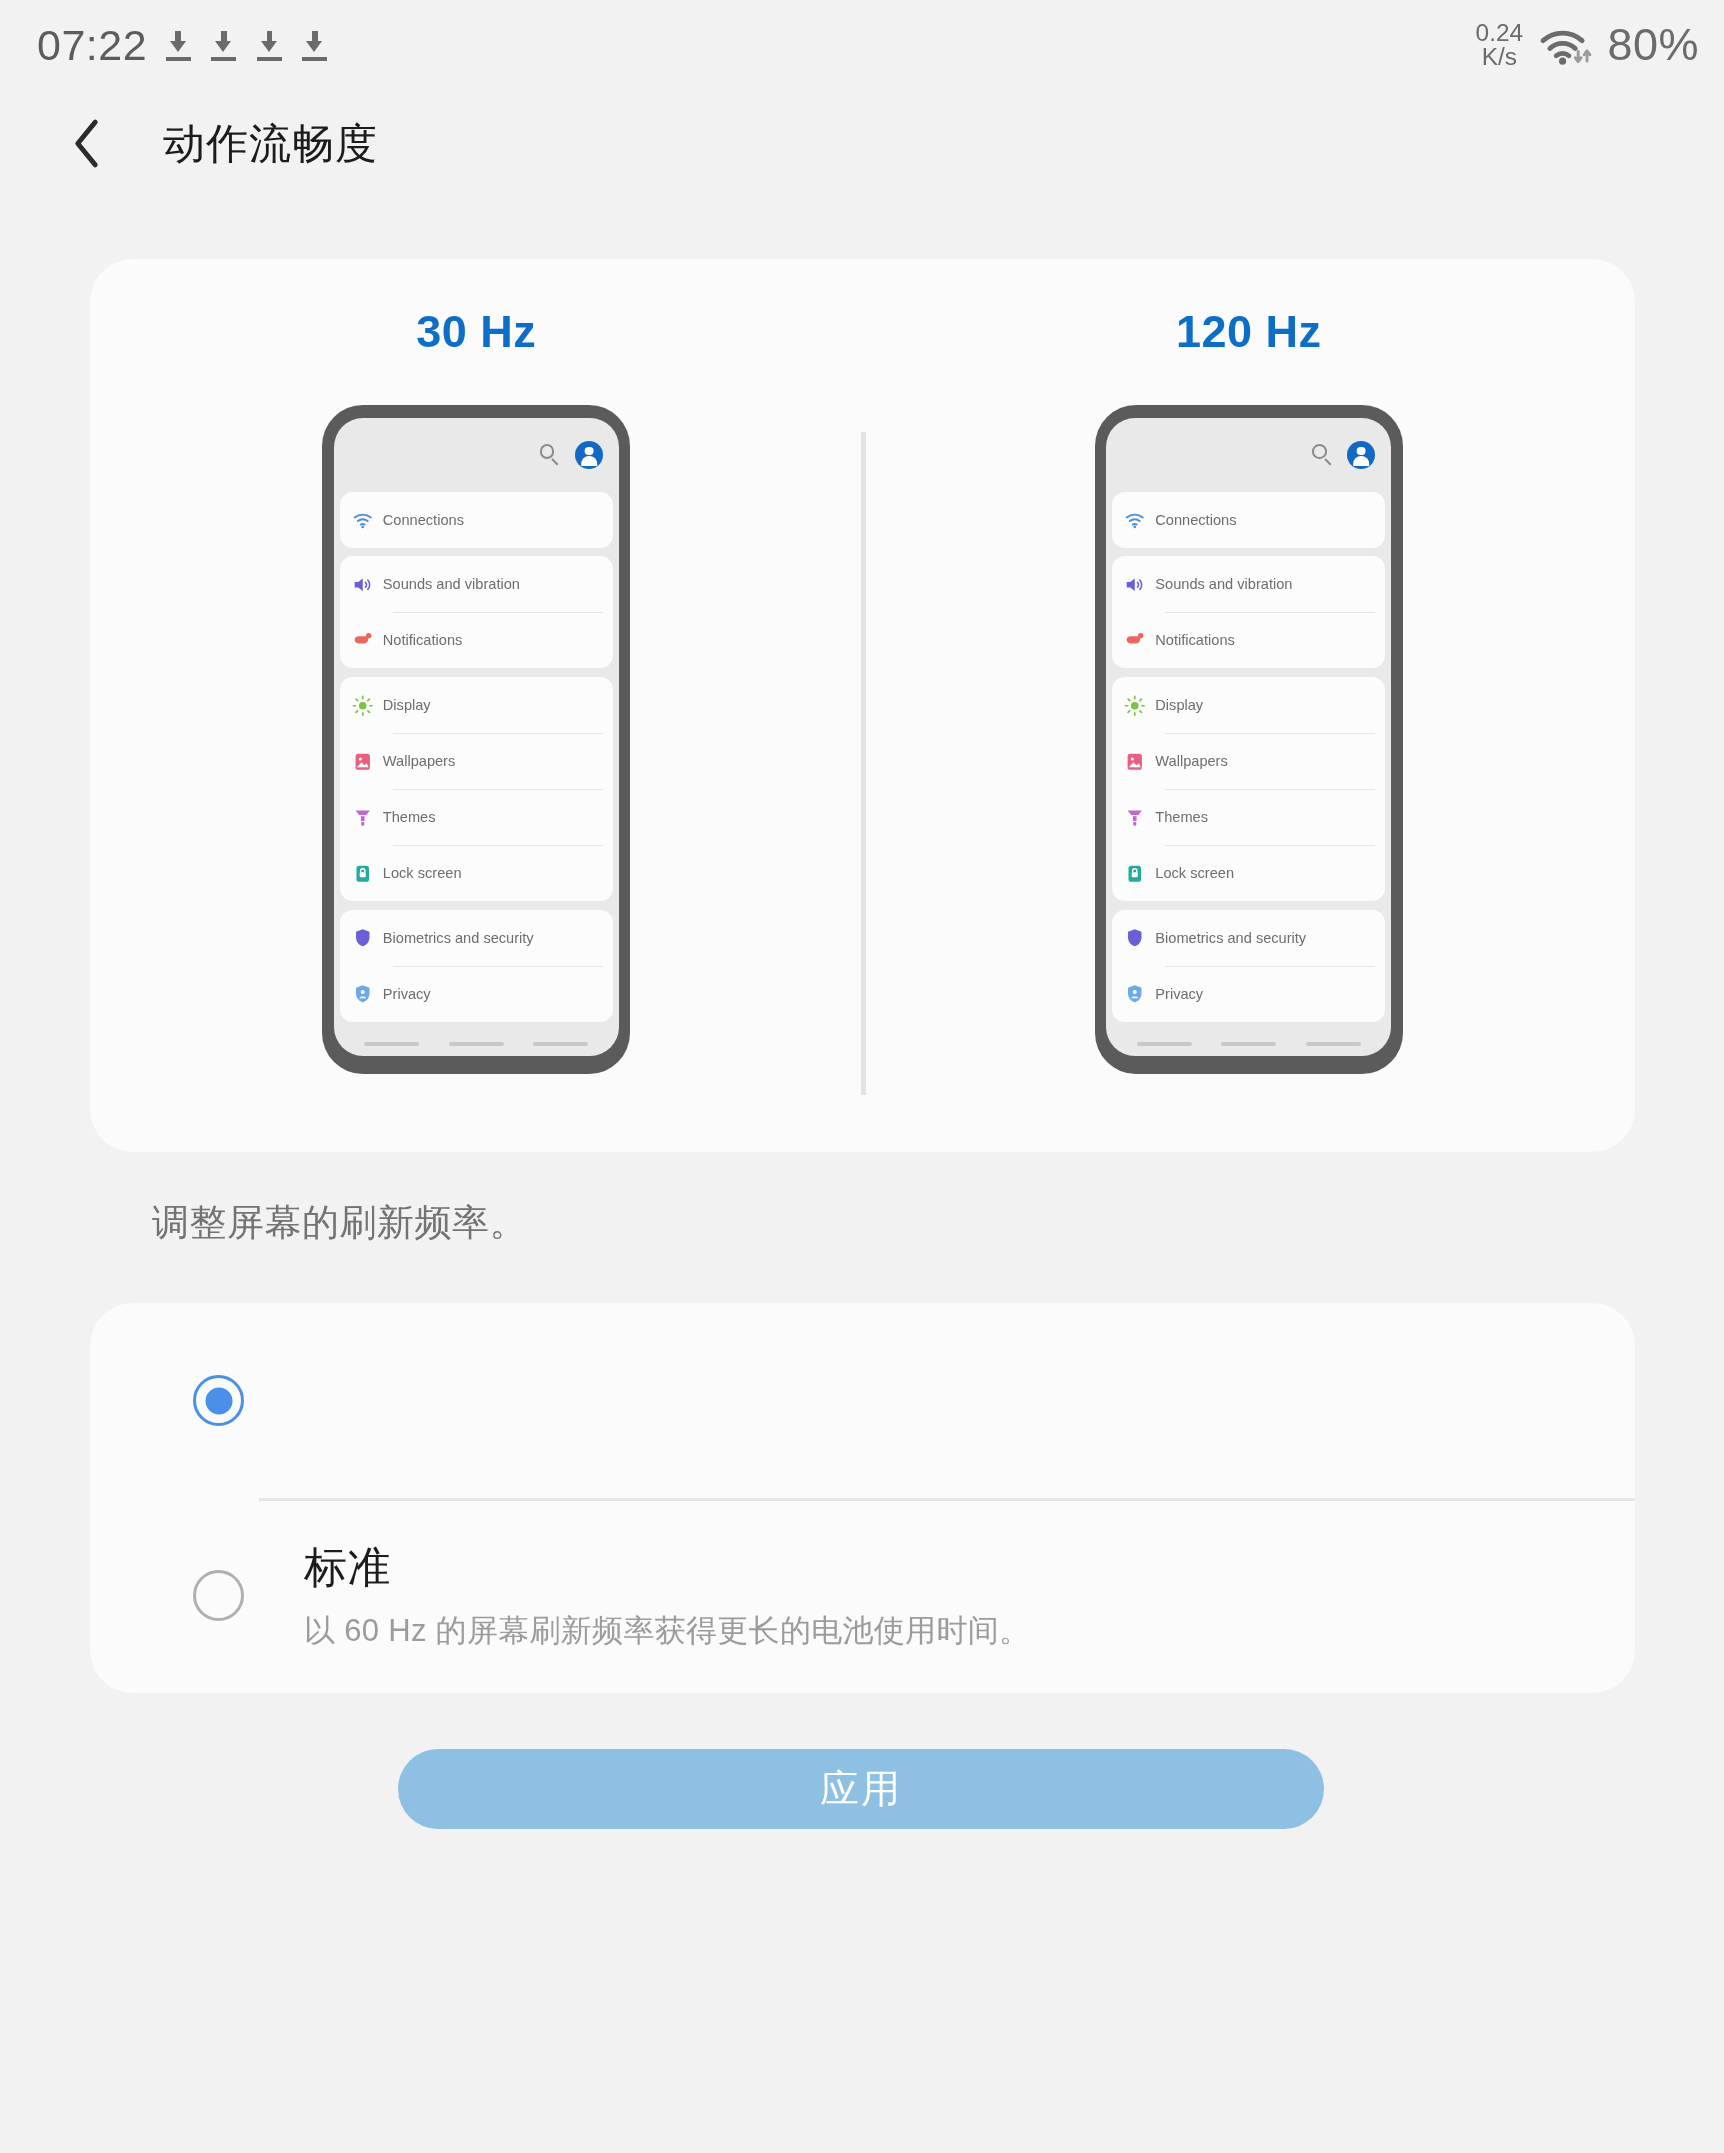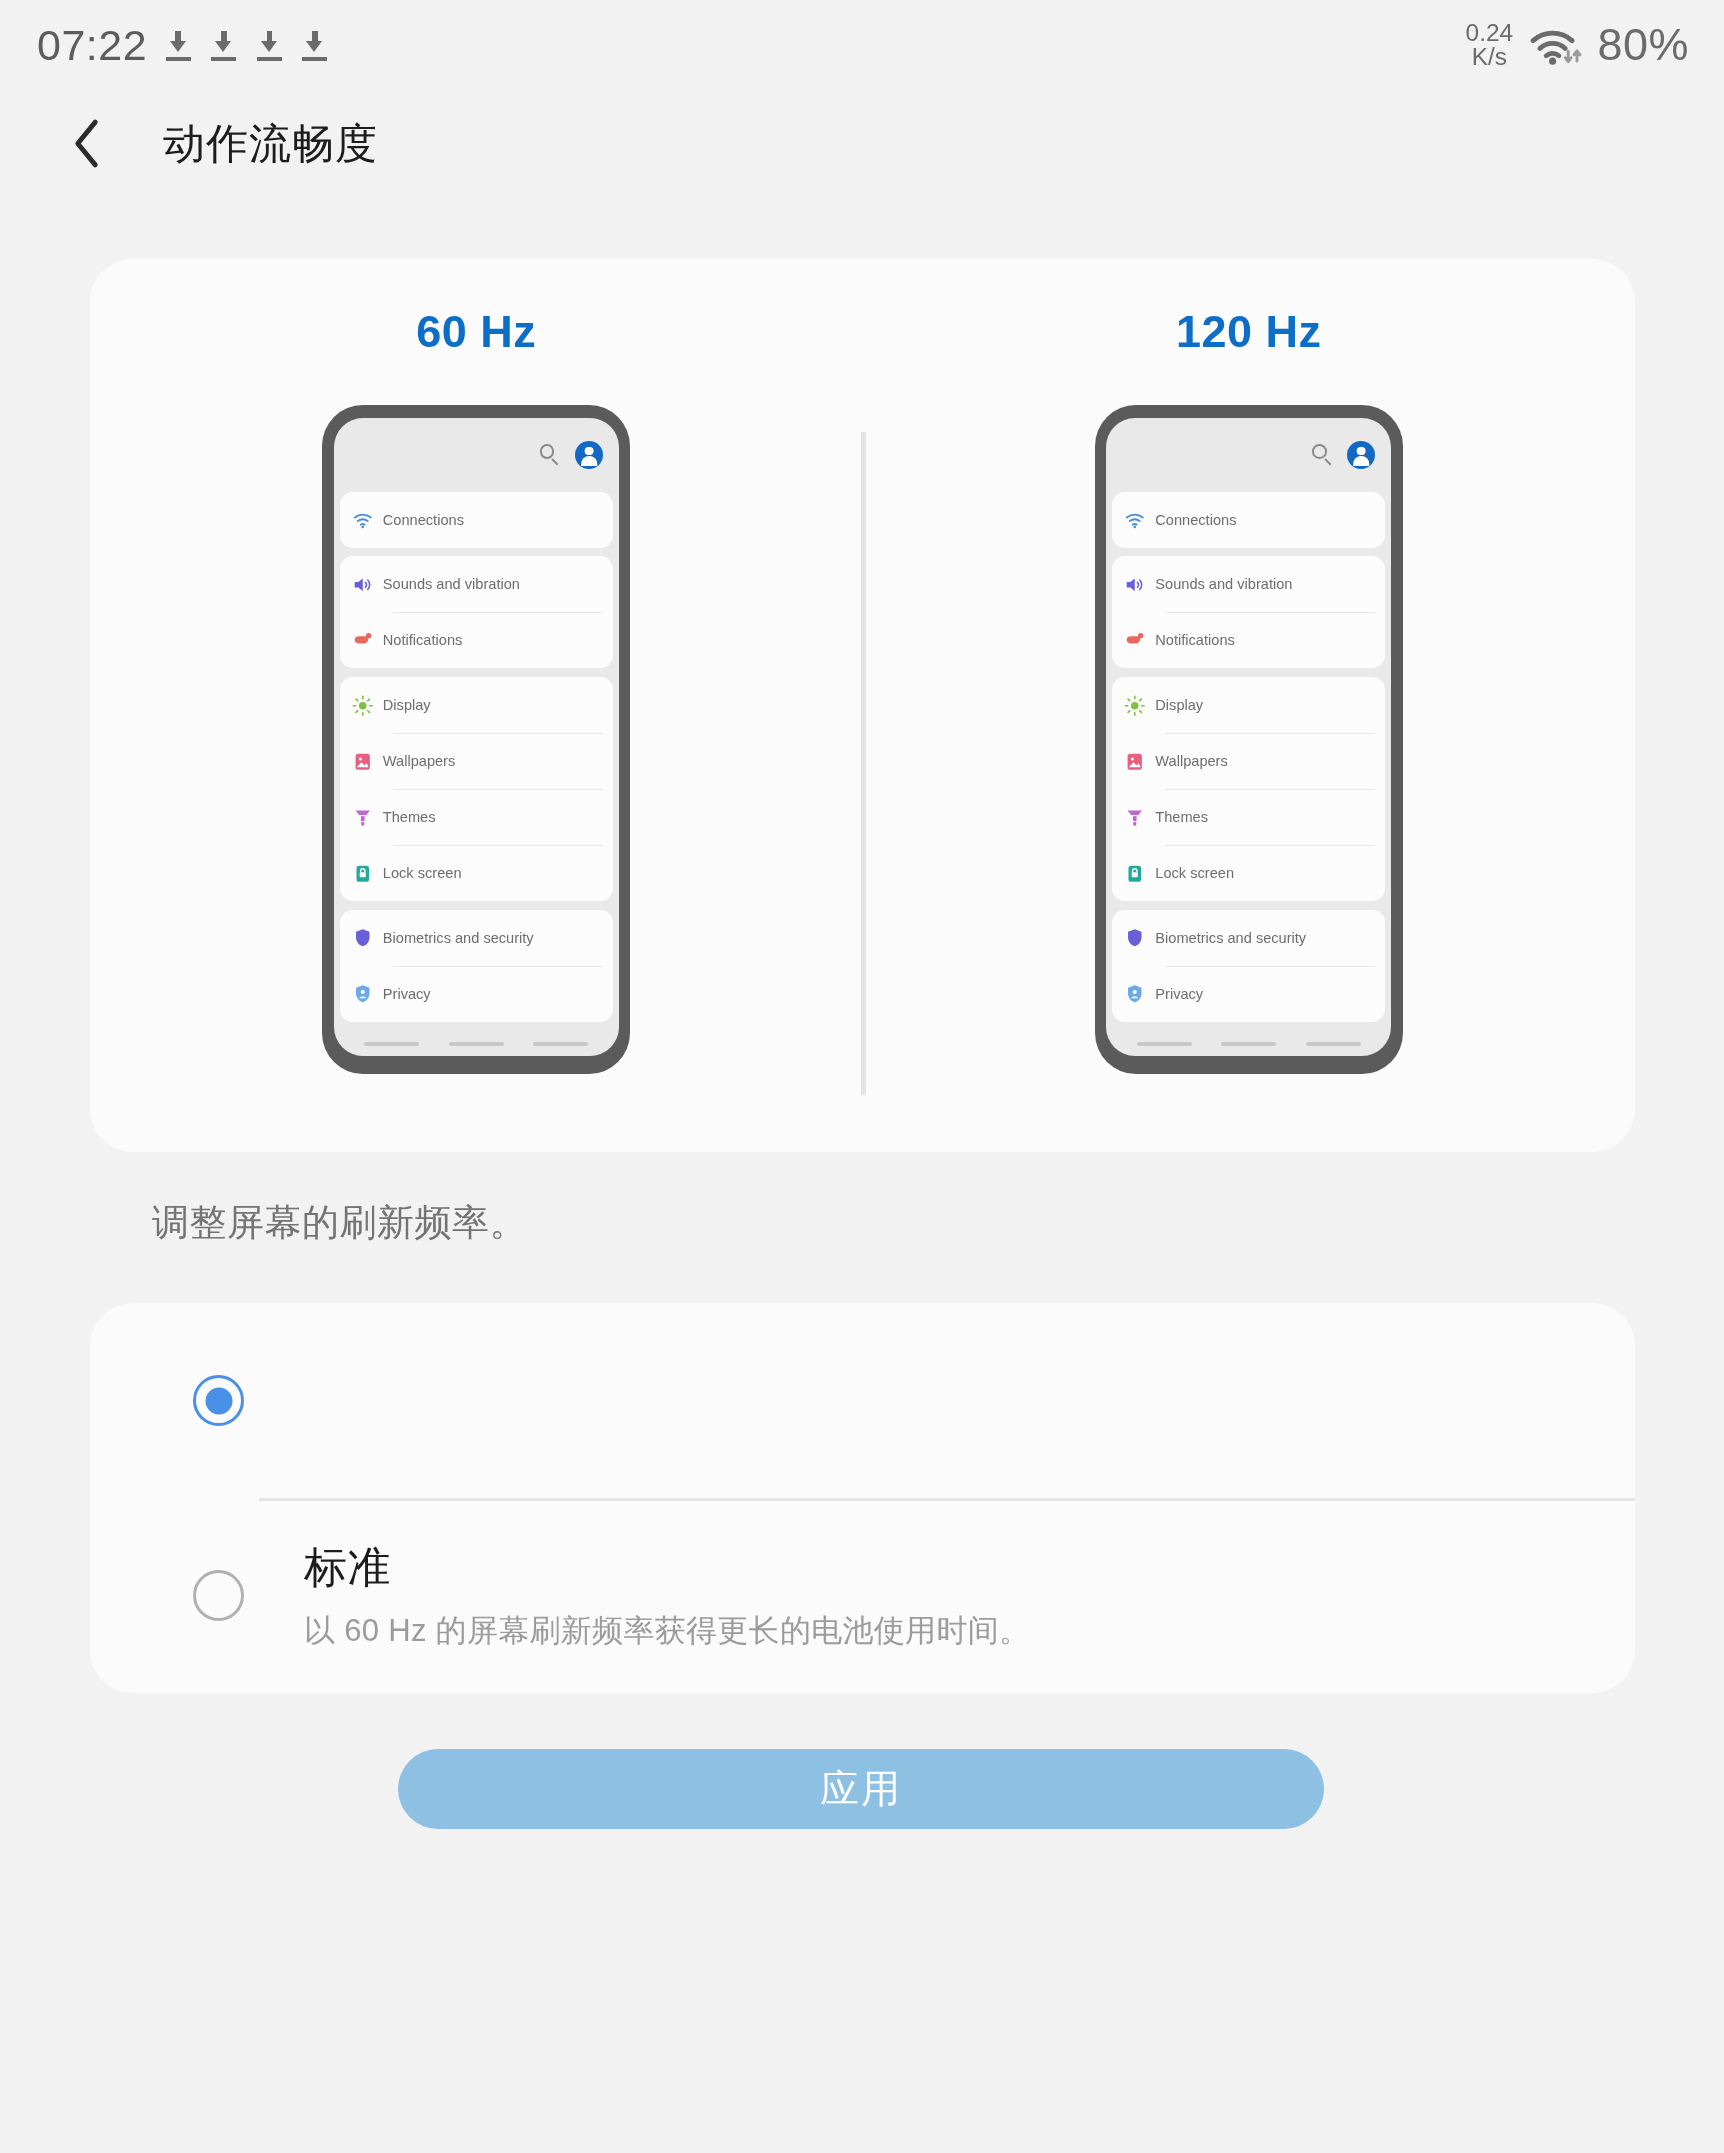--- a/index.html
+++ b/index.html
@@ -12,21 +12,21 @@
   }
 
   
   .status-bar {
     position: absolute;
     top: 0; left: 0;
     width: 1724px;
     height: 90px;
     display: flex;
     align-items: center;
-    padding: 0 35px 0 37px;
+    padding: 0 25px 0 37px;
   }
   .sb-left { display: flex; align-items: center; gap: 16.6px; }
   .sb-time {
     font-size: 43px;
     color: #5c5c5c;
     letter-spacing: 0.5px;
     font-weight: 400;
   }
   .dl-icon { width: 29px; height: 33px; position: relative; display: block; }
   .dl-icon .shaft {
@@ -358,21 +358,21 @@
       <path d="M26 5 L8 27 L26 49" stroke="#2b2b2b" stroke-width="5" fill="none" stroke-linecap="round" stroke-linejoin="round"></path>
     </svg>
   </div>
   <div class="page-title">动作流畅度</div>
 </div>
 
 <div class="preview-card">
 
   <div class="hz-labels">
     <div class="hz-col">
-      <div class="hz-label">60 Hz</div>
+      <div class="hz-label">30 Hz</div>
     </div>
     <div class="hz-col">
       <div class="hz-label">120 Hz</div>
     </div>
   </div>
 
   <div class="v-divider"></div>
 
   <div class="phones-row">
     <div class="phone-col">

